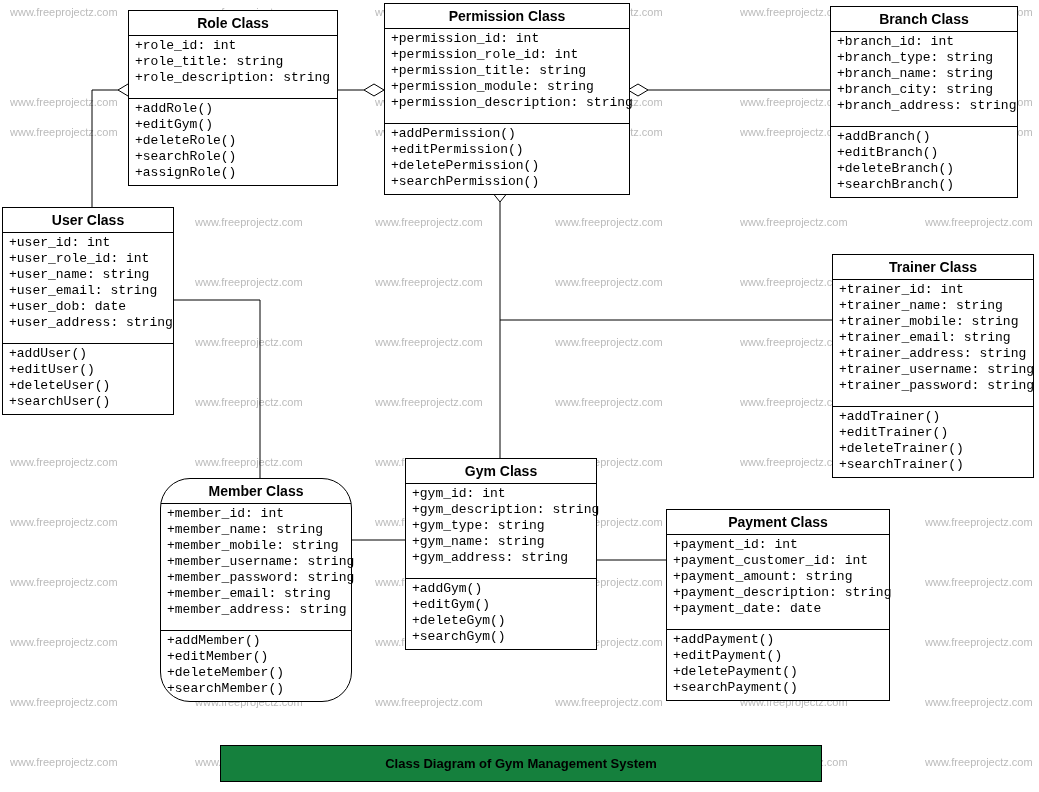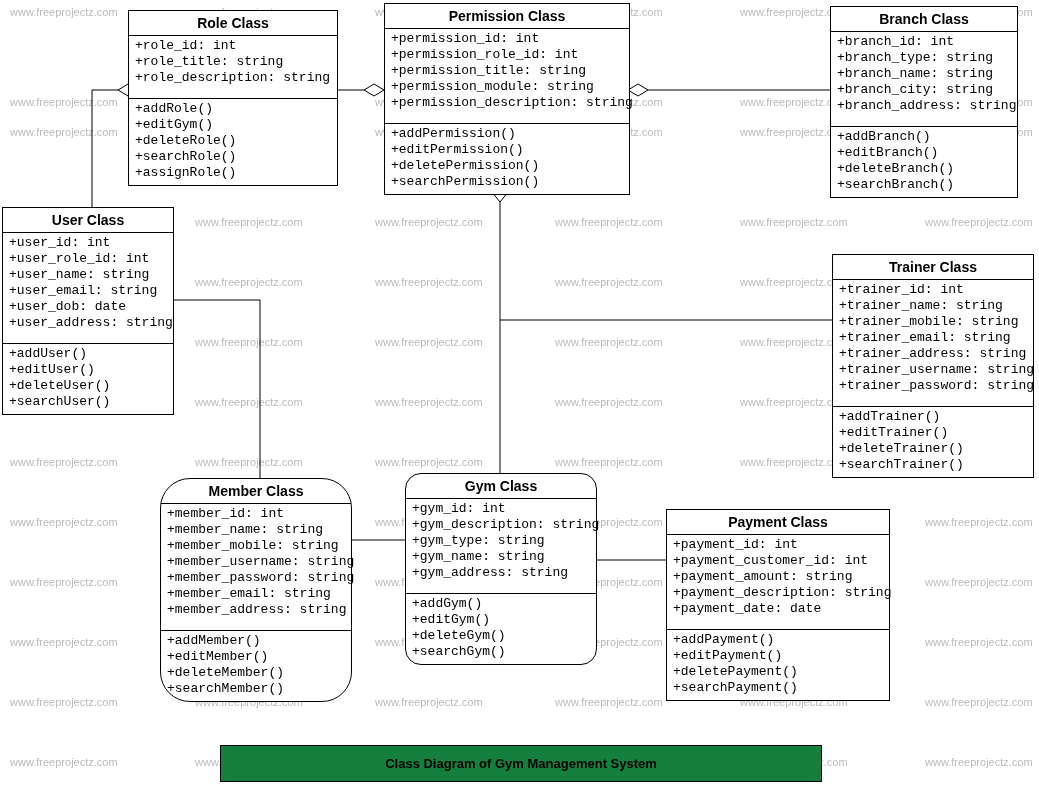--- a/index.html
+++ b/index.html
@@ -283,21 +283,21 @@
         <span class="row">+member_address: string</span>
       </div>
     <div class="class-methods">
         <span class="row">+addMember()</span>
         <span class="row">+editMember()</span>
         <span class="row">+deleteMember()</span>
         <span class="row">+searchMember()</span>
       </div>
   </div>
 
-  <div class="class-box" style="left:405px; top:473px; width:190px;border-radius:16px;">
+  <div class="class-box" style="left:405px; top:458px; width:190px;">
     <div class="class-title">Gym Class</div>
     <div class="class-attrs">
         <span class="row">+gym_id: int</span>
         <span class="row">+gym_description: string</span>
         <span class="row">+gym_type: string</span>
         <span class="row">+gym_name: string</span>
         <span class="row">+gym_address: string</span>
       </div>
     <div class="class-methods">
         <span class="row">+addGym()</span>

